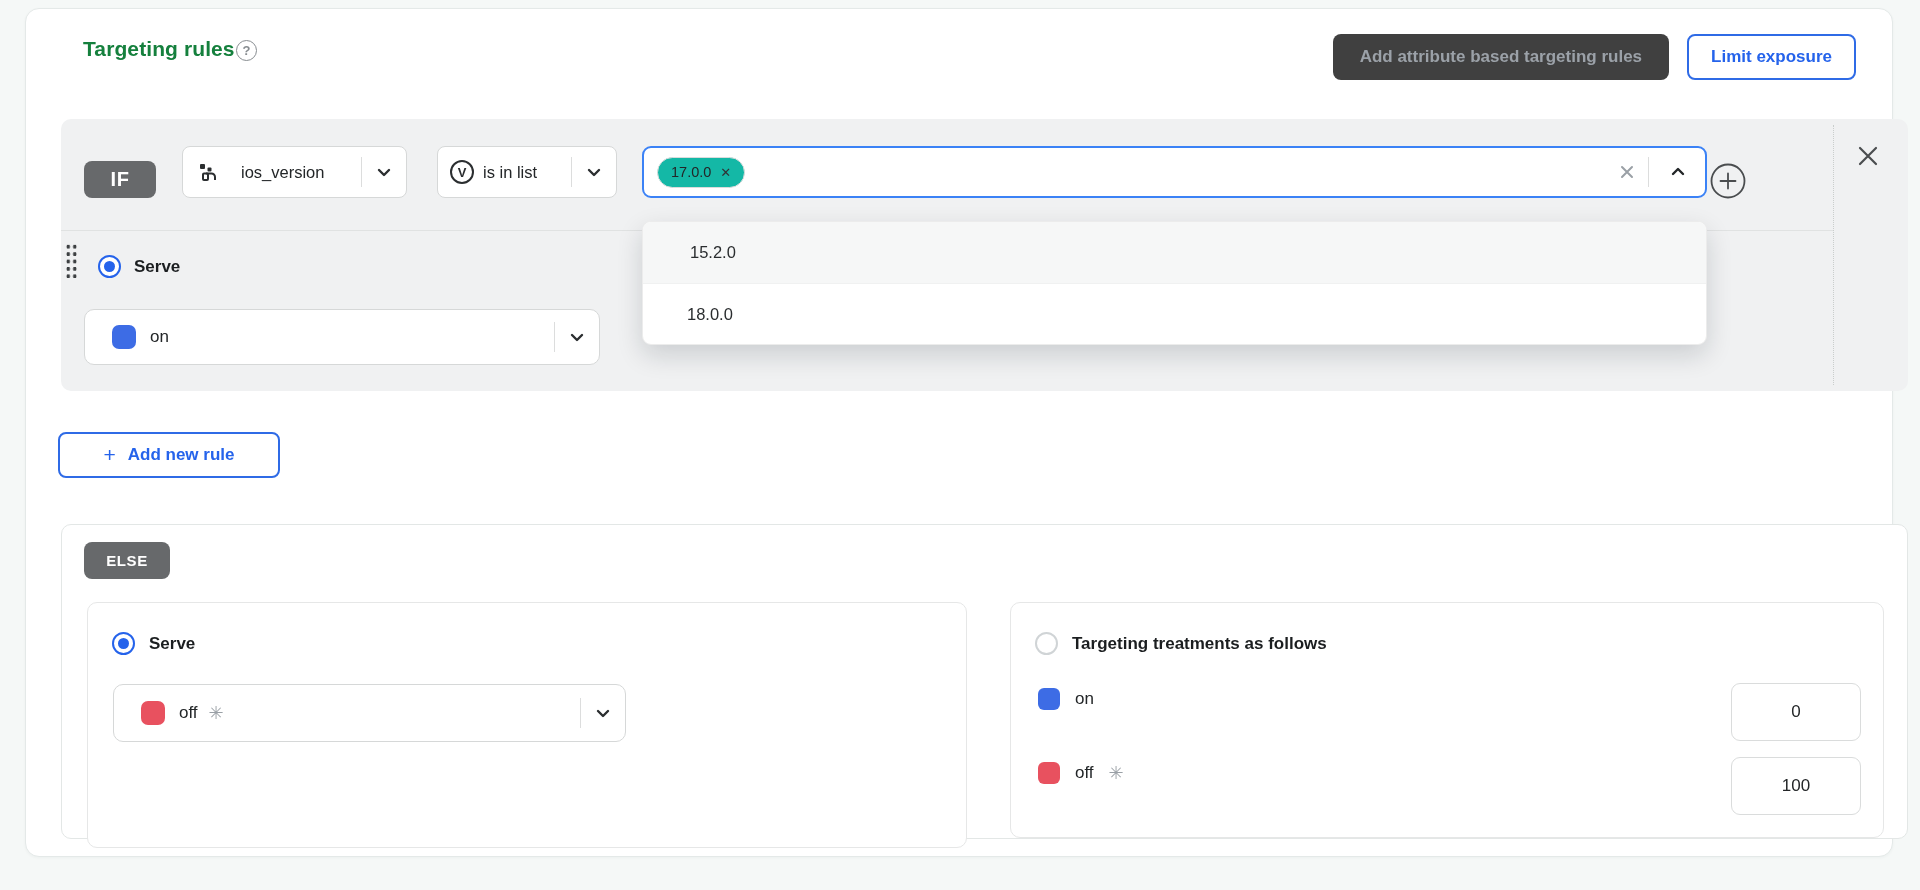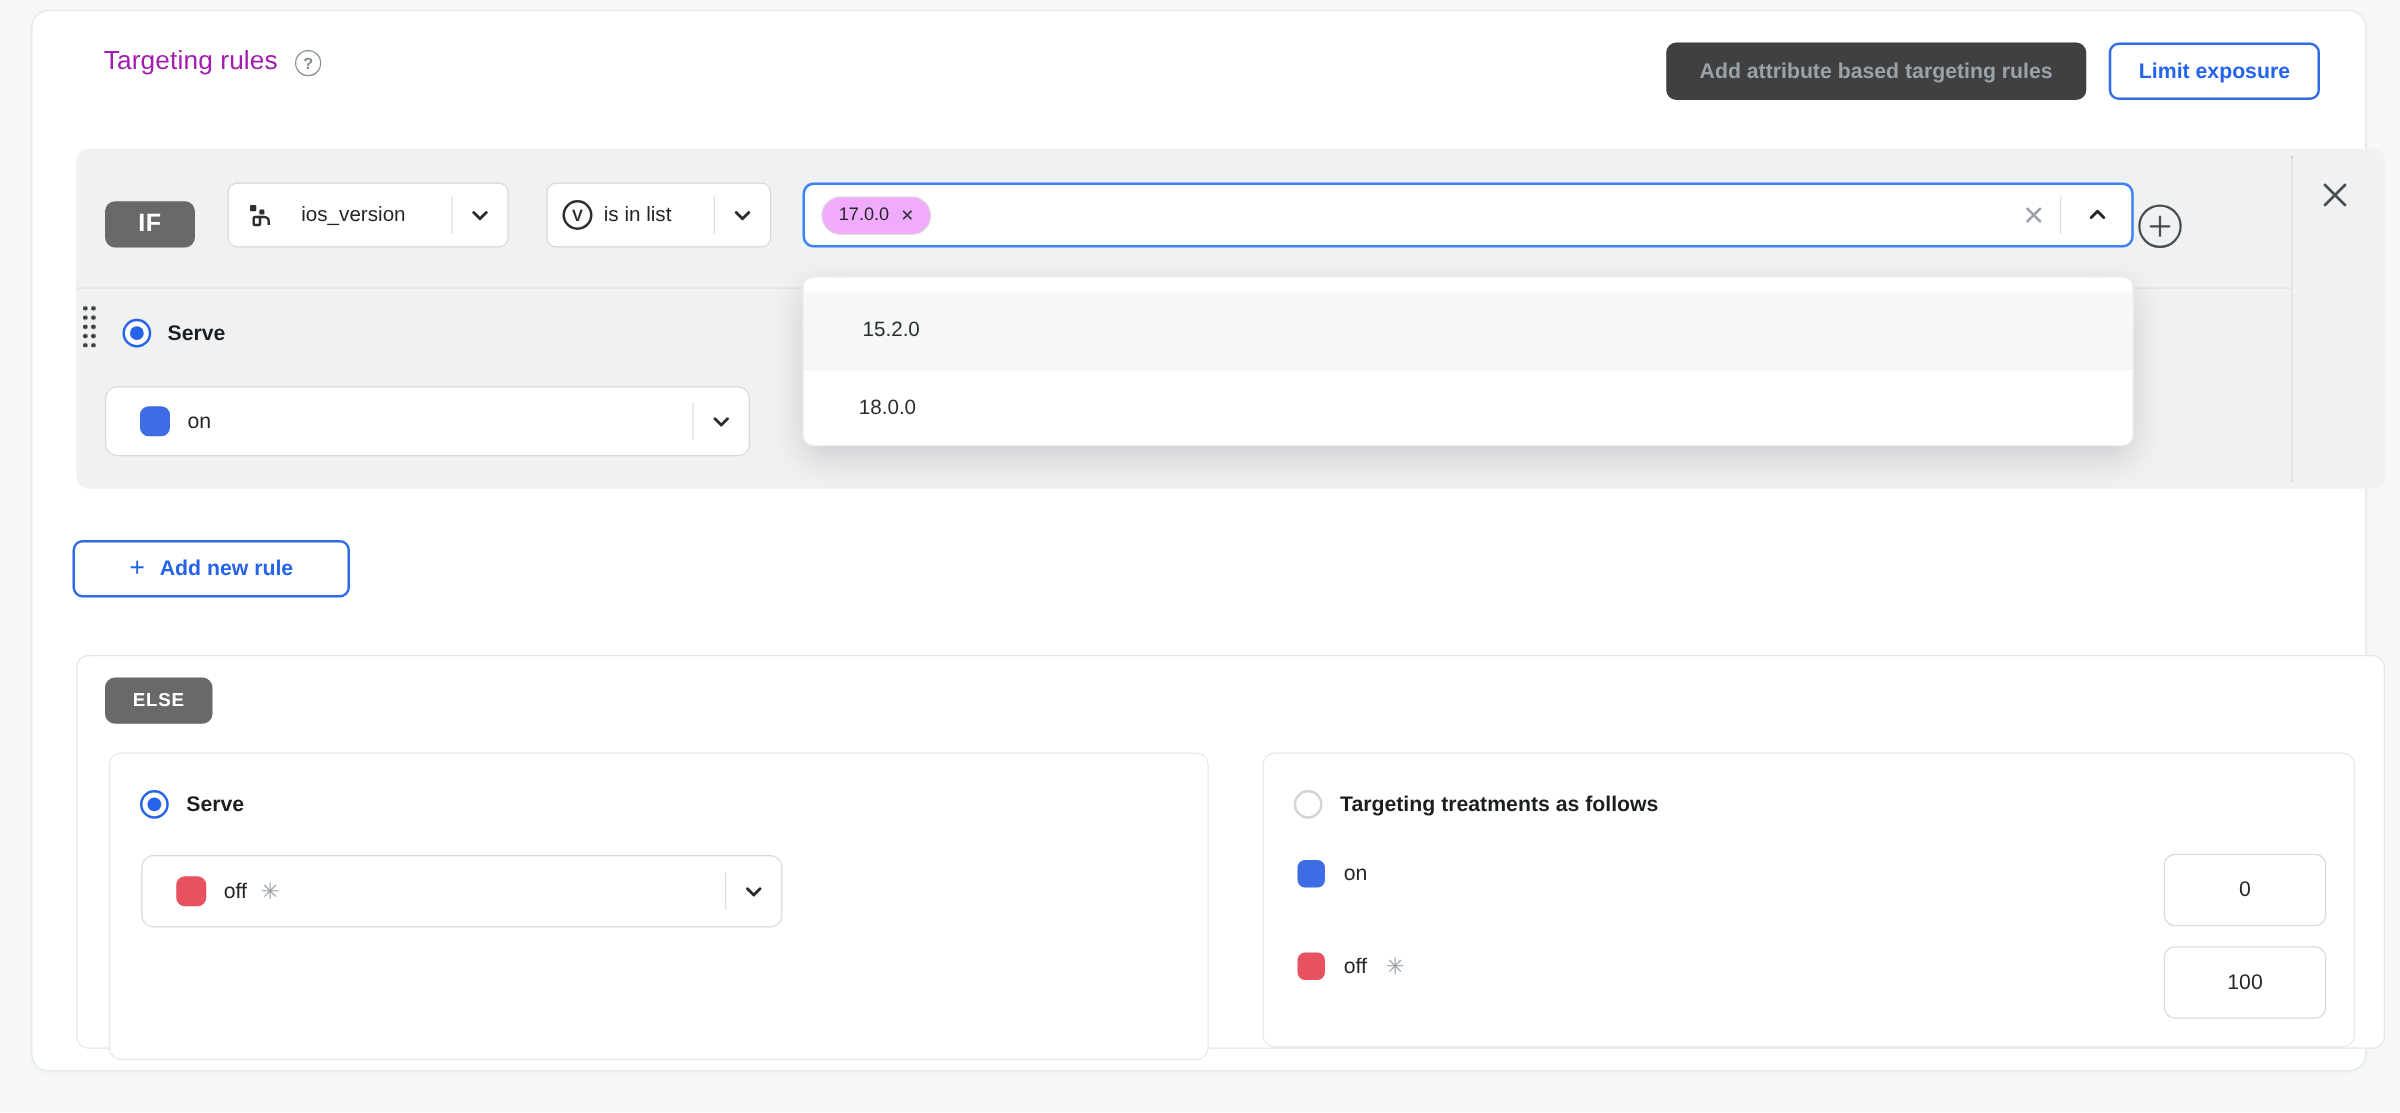--- a/index.html
+++ b/index.html
@@ -12,21 +12,21 @@
     overflow:hidden;
   }
   .outer-card{
     position:absolute; left:25px; top:8px; width:1868px; height:849px;
     background:#ffffff; border:1px solid #e4e9e8; border-radius:14px;
     box-shadow:0 1px 3px rgba(20,40,40,.04);
   }
   
   .page-title{
     position:absolute; left:57px; top:28px;
-    font-size:21px; font-weight:400; color:#a21caf; letter-spacing:.1px;
+    font-size:21px; font-weight:700; color:#15803d; letter-spacing:.1px;
   }
   .help-icon{
     position:absolute; left:210px; top:31px; width:21px; height:21px;
     border:1.6px solid #878c90; border-radius:50%;
     display:flex; align-items:center; justify-content:center;
     font-size:13px; font-weight:700; color:#878c90;
   }
   .header-buttons{
     position:absolute; right:36px; top:25px; display:flex; gap:18px;
   }
@@ -64,21 +64,21 @@
   .select-right{ margin-left:auto; display:flex; align-items:center; height:100%; }
   .v-div{ width:1px; height:30px; background:#dcdddd; }
   .chev-cell{ width:44px; display:flex; align-items:center; justify-content:center; }
 
   .multiselect{
     position:absolute; left:581px; top:27px; width:1065px; height:52px;
     background:#fff; border:2px solid #3b82f6; border-radius:9px;
     display:flex; align-items:center; padding:0 10px 0 13px;
   }
   .chip{
-    height:31px; background:#f0abfc; border:1px solid #dadcdc; border-radius:16px;
+    height:31px; background:#14b8a6; border:1px solid #dadcdc; border-radius:16px;
     display:flex; align-items:center; padding:0 13px; gap:9px;
     font-size:14.5px; color:#232628;
   }
   .chip-x{ font-size:13px; color:#303335; cursor:pointer; line-height:1; }
   .ms-input{ flex:1; border:none; outline:none; height:100%; font-size:15px;
              font-family:"Liberation Sans", sans-serif; background:transparent; margin-left:8px;}
   .ms-right{ display:flex; align-items:center; gap:12px; height:100%; }
 
   .plus-circle{
     position:absolute; left:1648px; top:43px; width:38px; height:38px; cursor:pointer;
@@ -114,21 +114,21 @@
 
   
   .options-menu{
     position:absolute; left:581px; top:102px; width:1065px;
     background:#fff; border:1px solid #ececec; border-radius:9px;
     box-shadow:0 10px 26px rgba(15,25,35,.16);
     overflow:hidden; z-index:5;
   }
   .option{ height:61px; display:flex; align-items:center; padding-left:47px;
            font-size:16.5px; color:#2a2d2f; cursor:pointer; }
-  .option.hovered{ background:#f6f7f7;margin-top:12px; }
+  .option.hovered{ background:#f6f7f7; }
   .option + .option{ border-top:1px solid #f0f1f1;padding-left:44px; }
 
   
   .add-rule-btn{
     position:absolute; left:32px; top:423px; width:222px; height:46px;
     background:#fff; border:2px solid #2f6be6; border-radius:8px;
     display:flex; align-items:center; justify-content:center; gap:12px;
     color:#2563eb; font-size:17px; font-weight:700; cursor:pointer;
   }
   .add-rule-plus{ font-size:21px; font-weight:400; }

